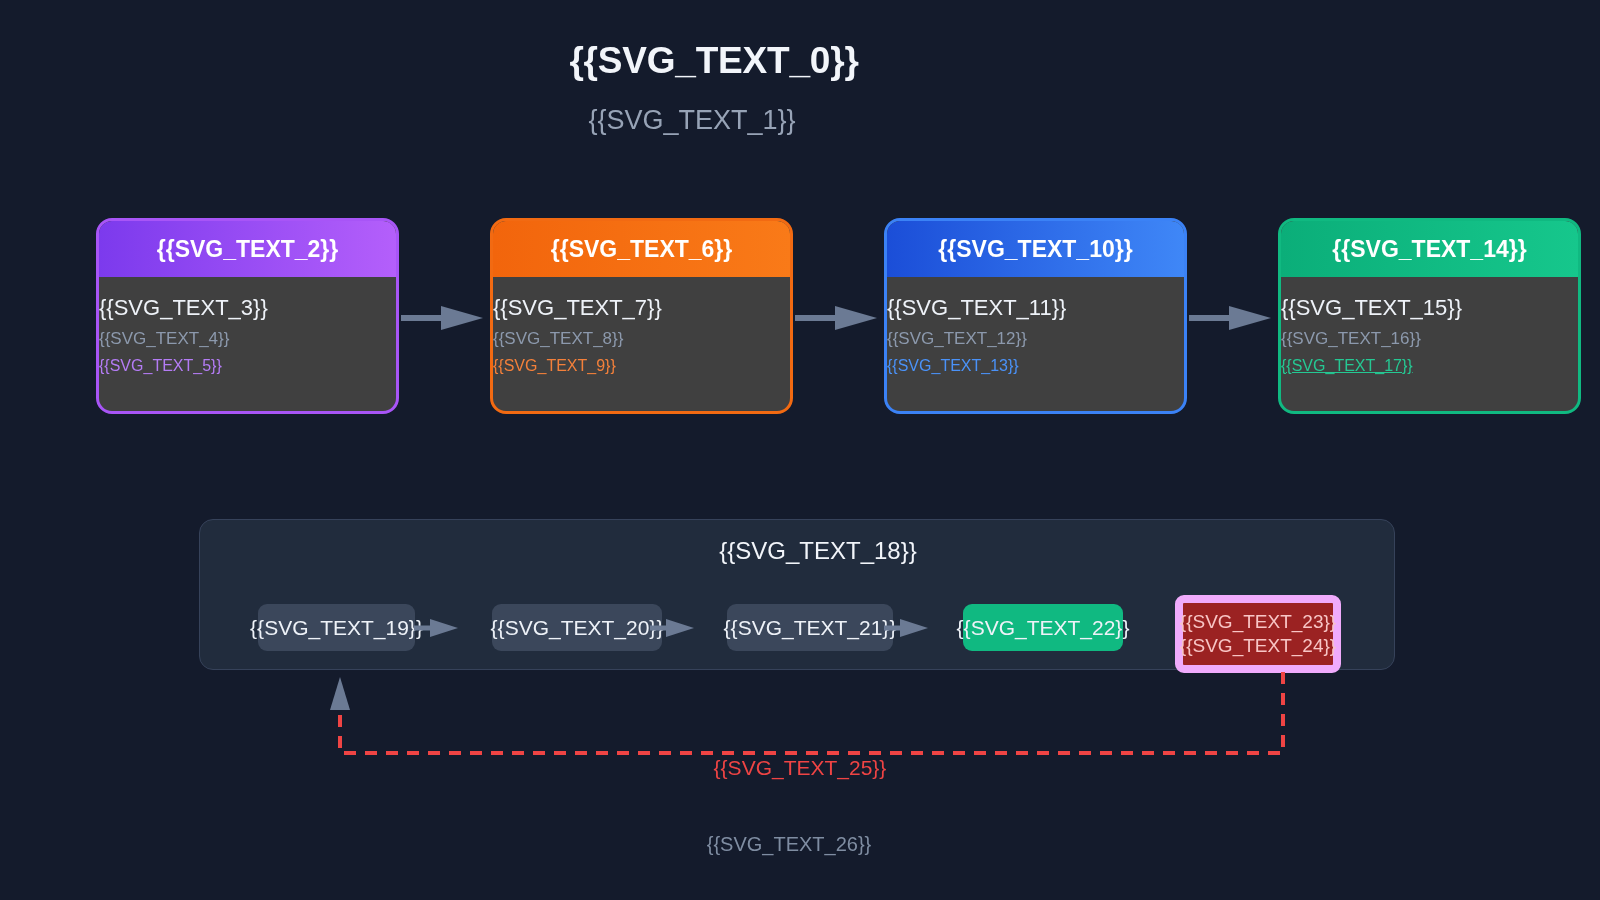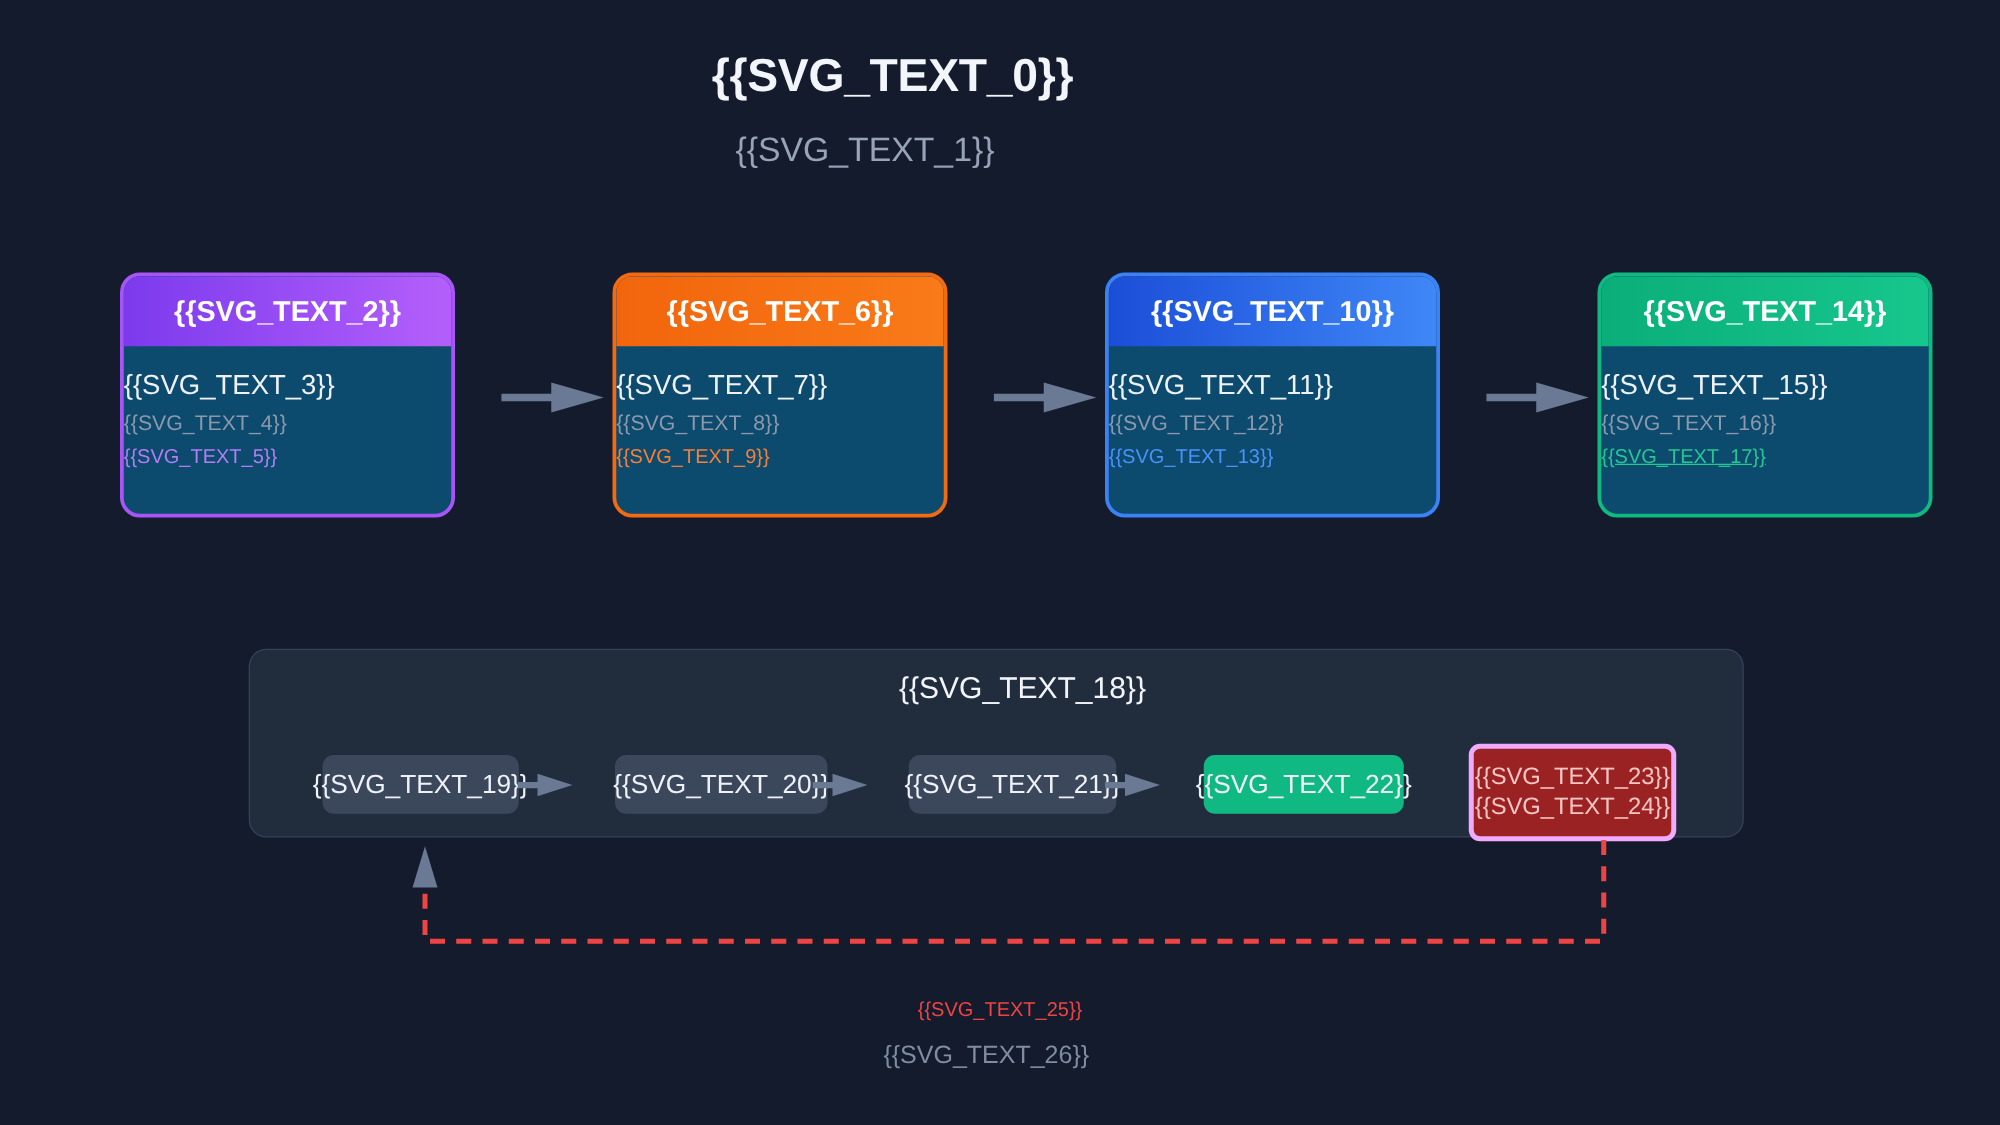--- a/index.html
+++ b/index.html
@@ -35,26 +35,26 @@
     width: 1384px;
     text-align: center;
     font-size: 27px;
     color: #97a3b6;
   }
 
   
   .card {
     position: absolute;
     top: 218px;
-    width: 268px;
+    width: 303px;
     height: 196px;
     border-radius: 16px;
     border-style: solid;
     border-width: 3px;
-    background: #0c4a6e;
+    background: #404040;
     overflow: hidden;
   }
   .card-head {
     height: 56px;
     border-radius: 12px 12px 0 0;
     display: flex;
     align-items: center;
     justify-content: center;
     font-size: 23px;
     font-weight: bold;
@@ -167,41 +167,40 @@
   .mini-arrow.m2 { left: 450px; }
   .mini-arrow.m3 { left: 684px; }
 
   .error-box {
     position: absolute;
     left: 975px;
     top: -3px;
     width: 166px;
     height: 78px;
     background: #9b2222;
-    border: 4px solid #f0abfc;
+    border: 8px solid #f0abfc;
     border-radius: 9px;
     display: flex;
     flex-direction: column;
     align-items: center;
     justify-content: center;
     gap: 2px;
   }
   .error-line { font-size: 19px; color: #f8c5c5; white-space: nowrap; }
 
   
   #loop { position: absolute; left: 0; top: 0; width: 1600px; height: 900px; pointer-events: none; }
 
   .loop-label {
     position: absolute;
     left: 0; top: 756px;
     width: 1600px;
     text-align: center;
-    font-size: 16px;
+    font-size: 21px;
     color: #ef4444;
-    margin-top: 44px;
   }
 
   .footer {
     position: absolute;
     left: 0; top: 833px;
     width: 1578px;
     text-align: center;
     font-size: 20px;
     color: #7f8da2;
   }

